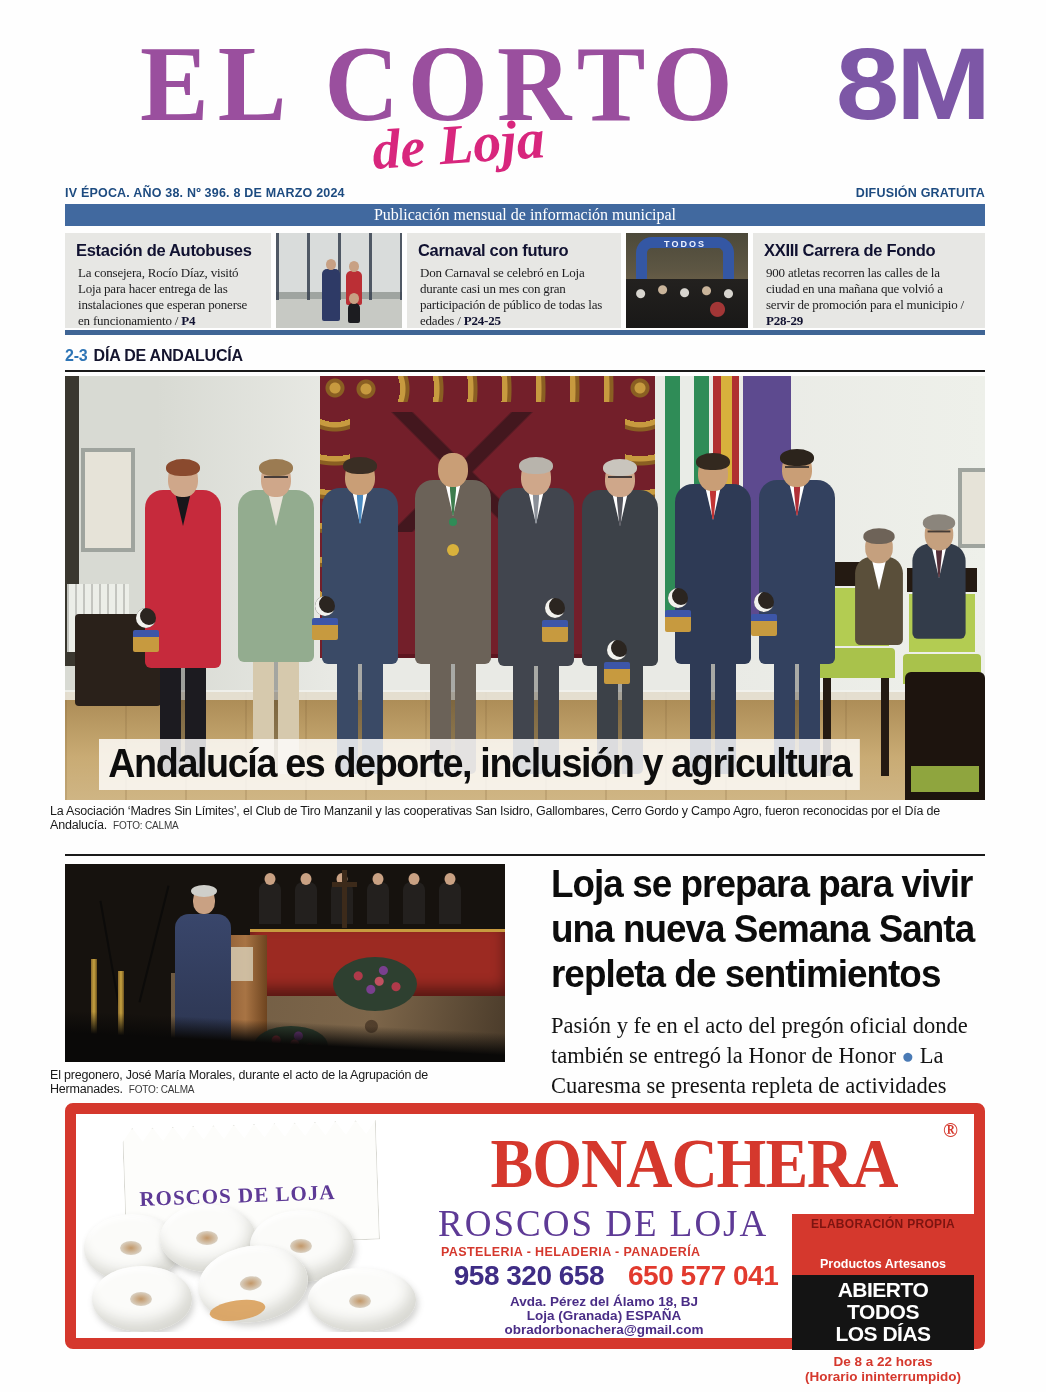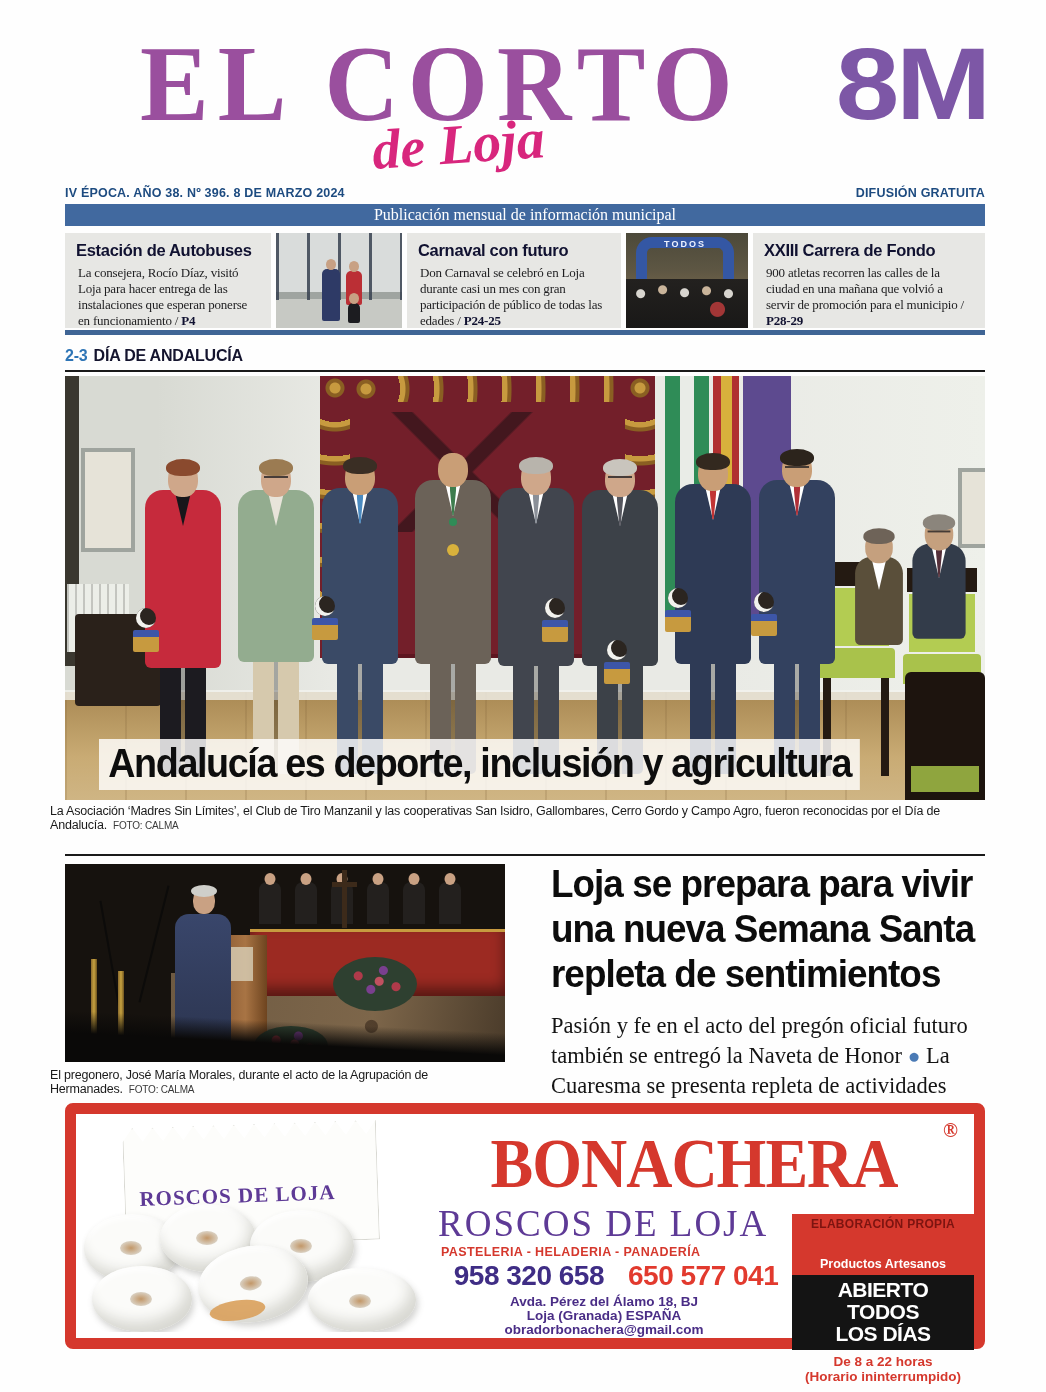--- a/index.html
+++ b/index.html
@@ -390,21 +390,21 @@
   </div>
   <div class="caption" style="top:1068px;width:445px;">
     <span>El pregonero, José María Morales, durante el acto de la Agrupación de Hermanades.</span><span class="credit">FOTO: CALMA</span>
   </div>
 
   <div class="story-col">
     <div class="story-h">Loja se prepara para vivir</div>
     <div class="story-h">una nueva Semana Santa</div>
     <div class="story-h">repleta de sentimientos</div>
     <div class="story-lead">
-      <span>Pasión y fe en el acto del pregón oficial futuro también se entregó la Naveta de Honor </span><span class="bluedot">●</span><span> La Cuaresma se presenta repleta de actividades</span>
+      <span>Pasión y fe en el acto del pregón oficial donde también se entregó la Honor de Honor </span><span class="bluedot">●</span><span> La Cuaresma se presenta repleta de actividades</span>
     </div>
   </div>
 
   <div class="ad">
     <div class="ad-photo">
       <div class="ros-box">
         <span>ROSCOS DE LOJA</span>
       </div>
       <div class="donut" style="left:2px;top:96px;"></div>
       <div class="donut" style="left:78px;top:86px;"></div>

